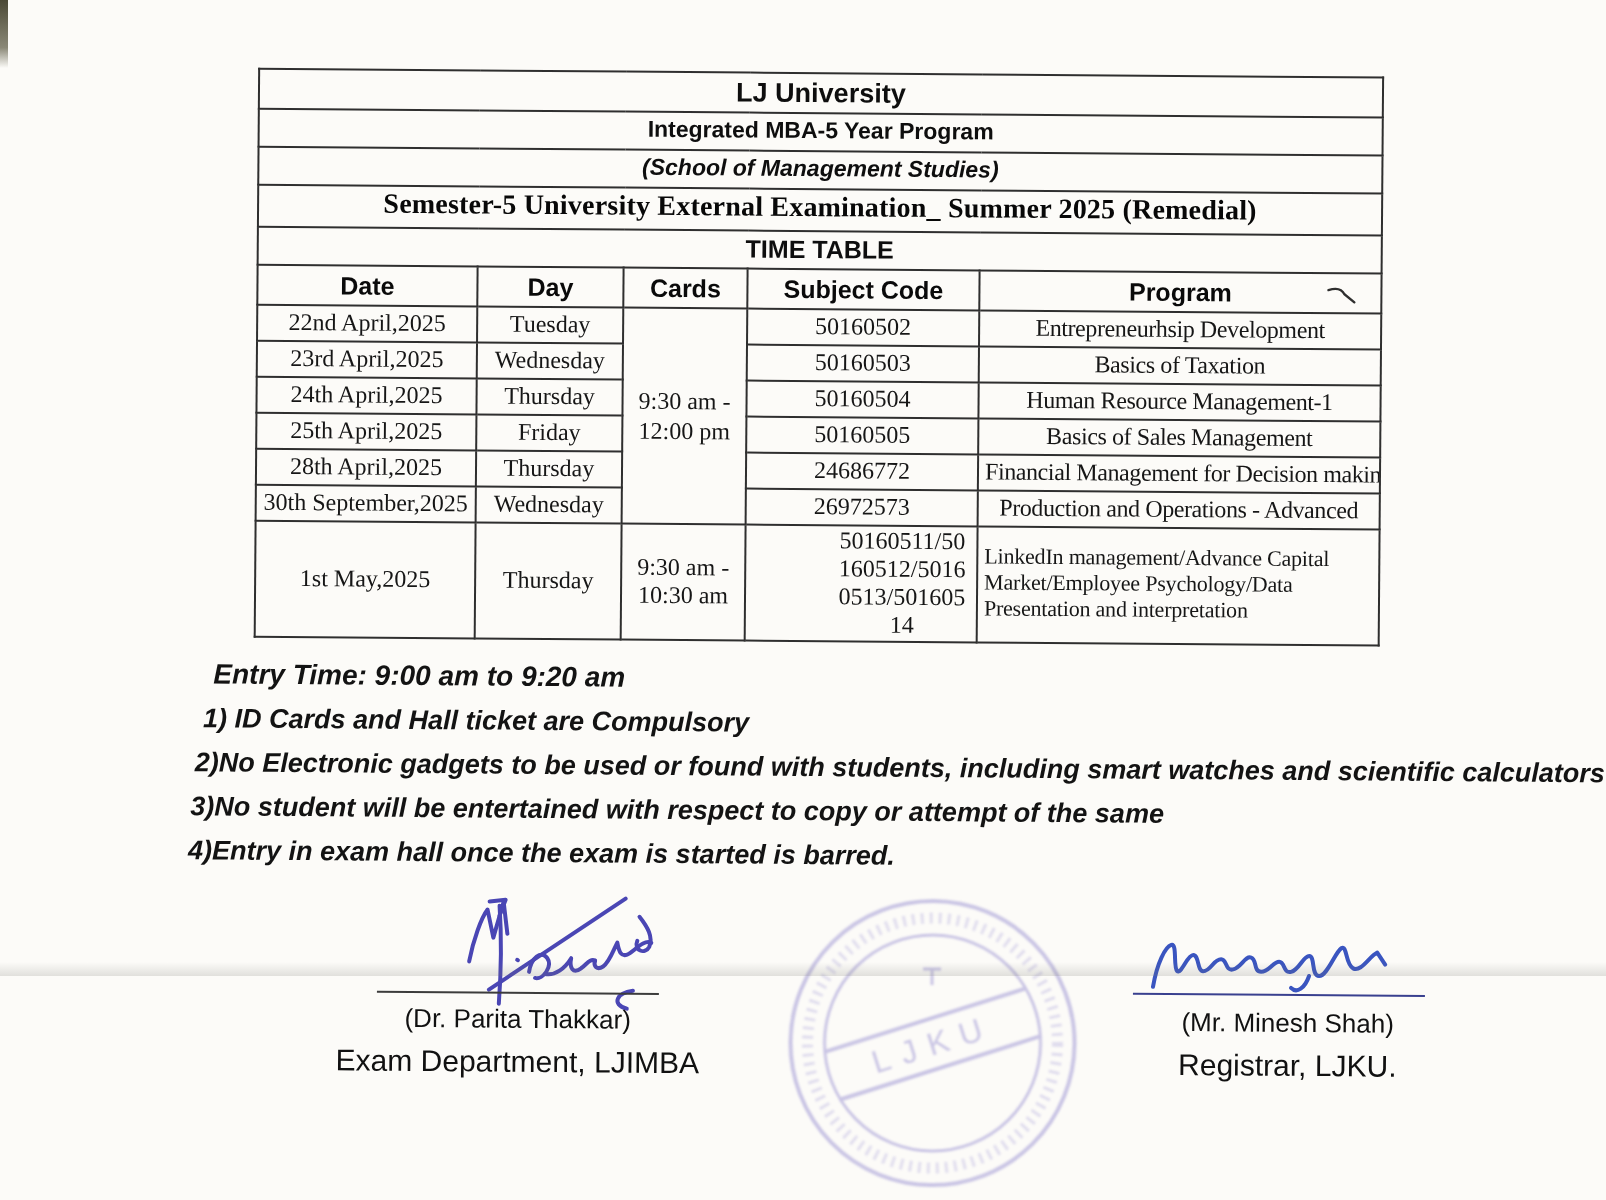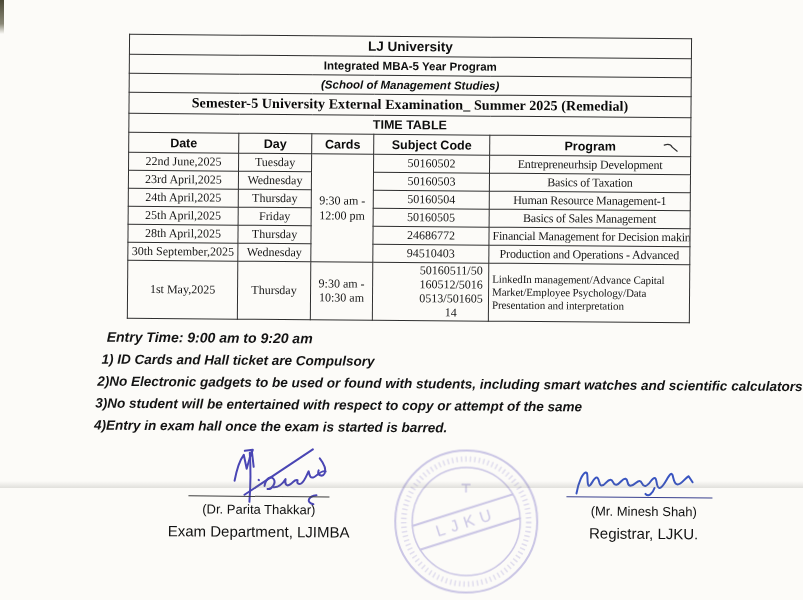--- a/index.html
+++ b/index.html
@@ -111,21 +111,21 @@
           <th>Subject Code</th>
           <th class="th-subjects">
             <span>Program</span>
             <svg class="pen-mark" viewBox="0 0 20 12">
               <path d="M2,4 q6,-2 8,2 l5,4" fill="none" stroke="#2f2f2f" stroke-width="1.2" stroke-linecap="round"></path>
             </svg>
           </th>
         </tr>
 
         <tr class="r-data">
-          <td class="c-date">22nd June,2025</td>
+          <td class="c-date">22nd April,2025</td>
           <td>Tuesday</td>
           <td class="c-time" rowspan="6">9:30 am - 12:00 pm</td>
           <td>50160502</td>
           <td class="c-subj">Entrepreneurhsip Development</td>
         </tr>
         <tr class="r-data">
           <td class="c-date">23rd April,2025</td>
           <td>Wednesday</td>
           <td>50160503</td>
           <td class="c-subj">Basics of Taxation</td>
@@ -144,21 +144,21 @@
         </tr>
         <tr class="r-data">
           <td class="c-date">28th April,2025</td>
           <td>Thursday</td>
           <td>24686772</td>
           <td class="c-subj">Financial Management for Decision making-2</td>
         </tr>
         <tr class="r-data">
           <td class="c-date">30th September,2025</td>
           <td>Wednesday</td>
-          <td>94510403</td>
+          <td>26972573</td>
           <td class="c-subj">Production and Operations - Advanced</td>
         </tr>
 
         <tr class="r-final">
           <td class="c-date">1st May,2025</td>
           <td>Thursday</td>
           <td class="c-time">9:30 am - 10:30 am</td>
           <td class="c-code">50160511/50160512/50160513/50160514</td>
           <td class="c-subjf">LinkedIn management/Advance Capital Market/Employee Psychology/Data Presentation and interpretation</td>
         </tr>

